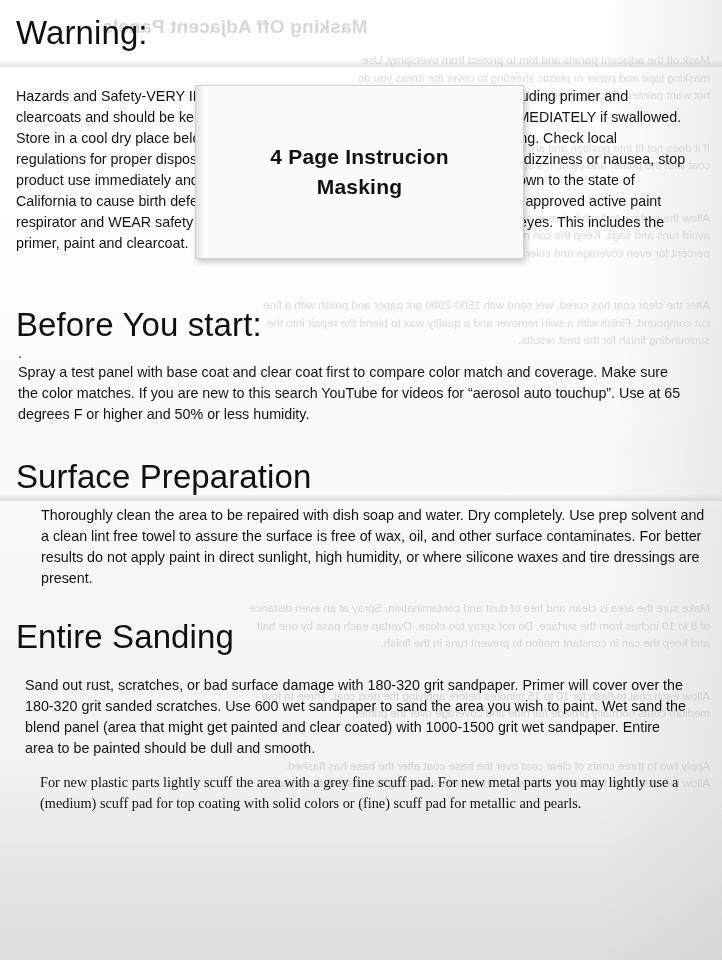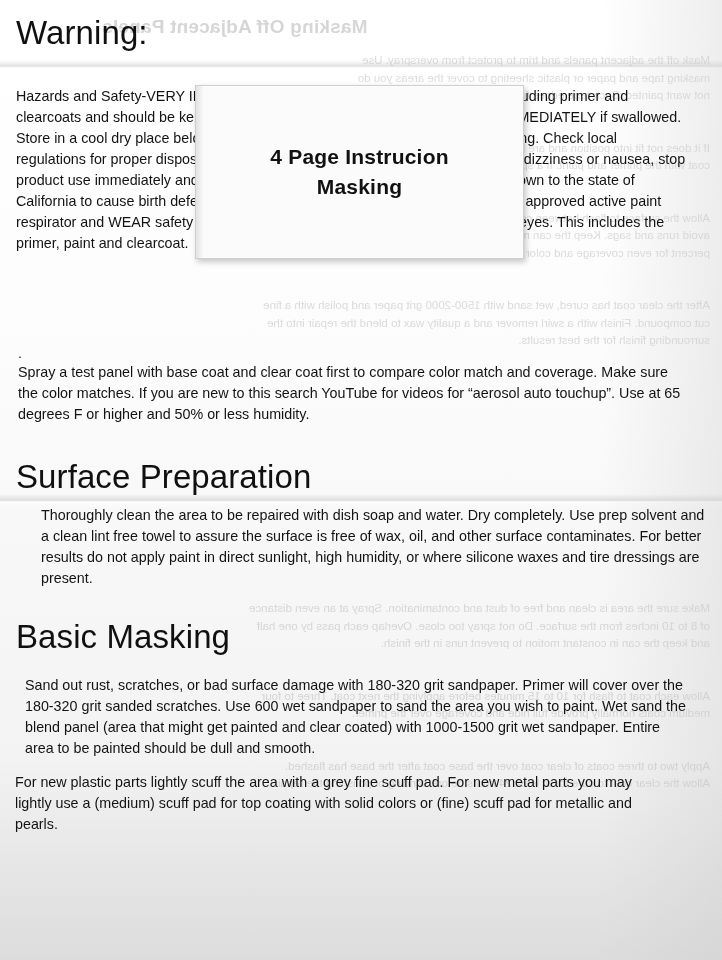--- a/index.html
+++ b/index.html
@@ -96,21 +96,21 @@
 
   .before-title { position: absolute; left: 16px; top: 306px; }
   .before-dot   { position: absolute; left: 18px; top: 345px; font-size: 14px; color:#222; }
   .before-body  { position: absolute; left: 18px; top: 362px; width: 670px; }
 
   .surface-title { position: absolute; left: 16px; top: 458px; text-align: right; }
   .surface-body  { position: absolute; left: 18px; top: 505px; width: 672px; margin-left: 23px; }
 
   .sanding-title { position: absolute; left: 16px; top: 618px; }
   .sanding-body  { position: absolute; left: 25px; top: 675px; width: 662px; }
-  .sanding-body2 { position: absolute; left: 15px; top: 772px; width: 652px; }
+  .sanding-body2 { position: absolute; left: 40px; top: 772px; width: 652px; font-family: Liberation Serif, serif; }
 
   
   .sticker {
     position: absolute;
     left: 195px;
     top: 85px;
     width: 327px;
     height: 172px;
     background: #fbfbfb;
     border: 1px solid #cfcfcf;
@@ -149,27 +149,28 @@
   <div class="fold-line" style="top:60px;"></div>
   <div class="fold-line" style="top:494px;"></div>
   <div class="paper-shade-right"></div>
   <div class="paper-shade-bottom"></div>
 
   <div class="content">
 
     <h1 class="section warning-title">Warning:</h1>
     <p class="para warning-body">Hazards and Safety-VERY IMPORTANT: This is a flammable touch-up paint including primer and clearcoats and should be kept away from heat and children. Call a physician IMMEDIATELY if swallowed. Store in a cool dry place below 120F. DO NOT STORE IN CAR and avoid freezing. Check local regulations for proper disposal. Use with adequate ventilation. If you experience dizziness or nausea, stop product use immediately and call physician. This product contains chemicals known to the state of California to cause birth defects, cancer and other reproductive harm. WEAR an approved active paint respirator and WEAR safety goggles when spraying to avoid overspray into the eyes. This includes the primer, paint and clearcoat.</p>
 
+    <h1 class="section before-title">Before You start:</h1>
     <div class="before-dot">.</div>
     <p class="para before-body">Spray a test panel with base coat and clear coat first to compare color match and coverage. Make sure the color matches.  If you are new to this search YouTube for videos for “aerosol auto touchup”.  Use at 65 degrees F or higher and 50% or less humidity.</p>
 
     <h1 class="section surface-title">Surface Preparation</h1>
     <p class="para surface-body">Thoroughly clean the area to be repaired with dish soap and water.  Dry completely. Use prep solvent and a clean lint free towel to assure the surface is free of wax, oil, and other surface contaminates. For better results do not apply paint in direct sunlight, high humidity, or where silicone waxes and tire dressings are present.</p>
 
-    <h1 class="section sanding-title">Basic Masking</h1>
+    <h1 class="section sanding-title">Entire Sanding</h1>
     <p class="para sanding-body">Sand out rust, scratches, or bad surface damage with 180-320 grit sandpaper. Primer will cover over the 180-320 grit sanded scratches. Use 600 wet sandpaper to sand the area you wish to paint. Wet sand the blend panel (area that might get painted and clear coated) with 1000-1500 grit wet sandpaper. Entire area to be painted should be dull and smooth.</p>
     <p class="para sanding-body2">For new plastic parts lightly scuff the area with a grey fine scuff pad. For new metal parts you may lightly use a (medium) scuff pad for top coating with solid colors or (fine) scuff pad for metallic and pearls.</p>
 
     <div class="sticker">
       <div class="sticker-shadow-edge"></div>
       <div class="sticker-line">4 Page Instrucion</div>
       <div class="sticker-line">Masking</div>
     </div>
 
   </div>

